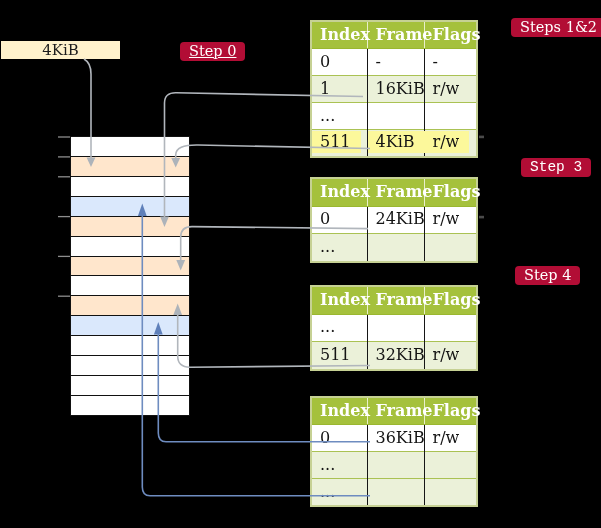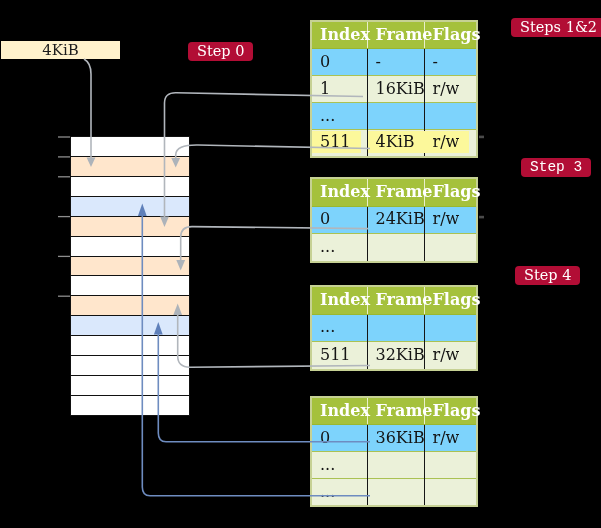--- a/index.html
+++ b/index.html
@@ -6,36 +6,36 @@
   body{font-family:"DejaVu Serif", serif;}
   #stage{position:relative;width:601px;height:528px;background:#000;overflow:hidden;}
 
   
   .kib-box{position:absolute;left:1px;top:41px;width:119px;height:18px;
     background:#fff2cc;color:#1c1c1c;font-size:15px;line-height:18px;text-align:center;}
 
   
   .badge{position:absolute;background:#b20d35;color:#fff;font-size:14.5px;
     line-height:16px;padding:1px 9px 2px 9px;border-radius:4px;white-space:nowrap;}
-  #badge-step0{left:188px;top:42px;}
+  #badge-step0{left:180px;top:42px;text-decoration:underline;}
   #badge-steps12{left:511px;top:18px;}
   #badge-step3{left:521px;top:158px;font-family:Liberation Mono, monospace;}
   #badge-step4{left:515px;top:266px;}
 
   
   .memcol{position:absolute;left:70px;top:136px;width:120px;height:280px;
     border:1.4px solid #111;display:flex;flex-direction:column;box-sizing:border-box;}
   .mrow{flex:1;border-bottom:1.4px solid #111;}
   .mrow:last-child{border-bottom:none;}
   .f-white{background:#ffffff;}
   .f-peach{background:#ffe6cc;}
   .f-blue{background:#dae8fc;}
 
   
-  .ptable{position:absolute;border:2px solid #c6d194;background:#7dd3fc;}
+  .ptable{position:absolute;border:2px solid #c6d194;background:#ffffff;}
   .ptable table{border-collapse:collapse;table-layout:fixed;width:164px;}
   .ptable col.c1{width:55px}.ptable col.c2{width:57px}.ptable col.c3{width:52px}
   .ptable th{background:#a5c13c;color:#fff;font-weight:bold;text-align:left;
     font-size:16px;padding:0 0 2px 8px;border-right:1.4px solid #e9efcc;
     border-bottom:1.6px solid #9ab72f;}
   .ptable th:last-child{border-right:none;}
   .ptable td{font-size:16px;color:#141414;padding:0 0 2px 8px;
     border-right:1.2px solid #161616;border-top:1.4px solid #aac253;}
   .ptable td:last-child{border-right:none;}
   .ptable tr:first-child td{border-top:none;}

